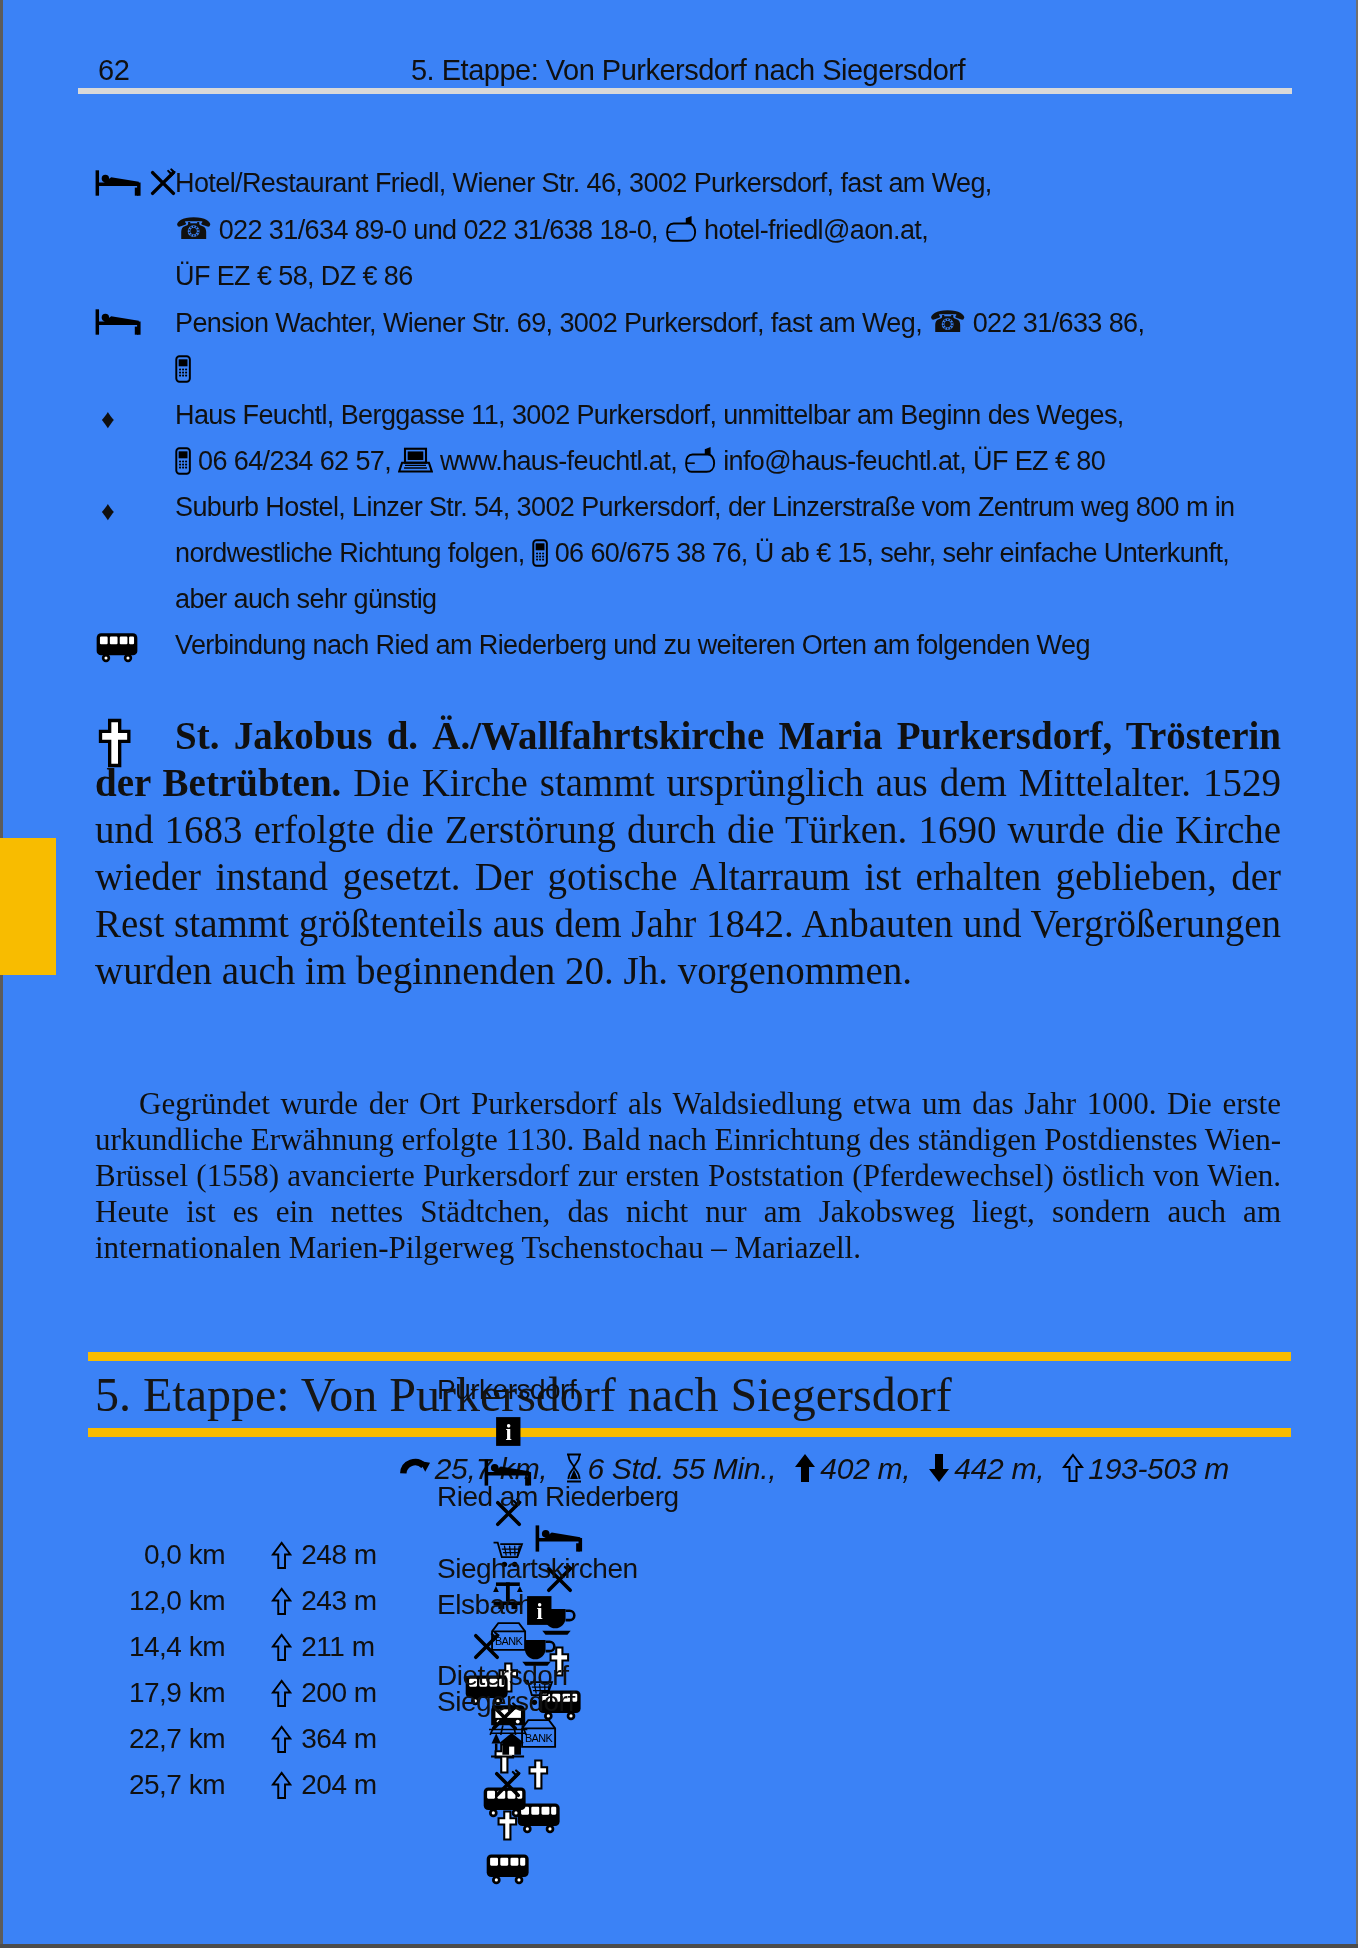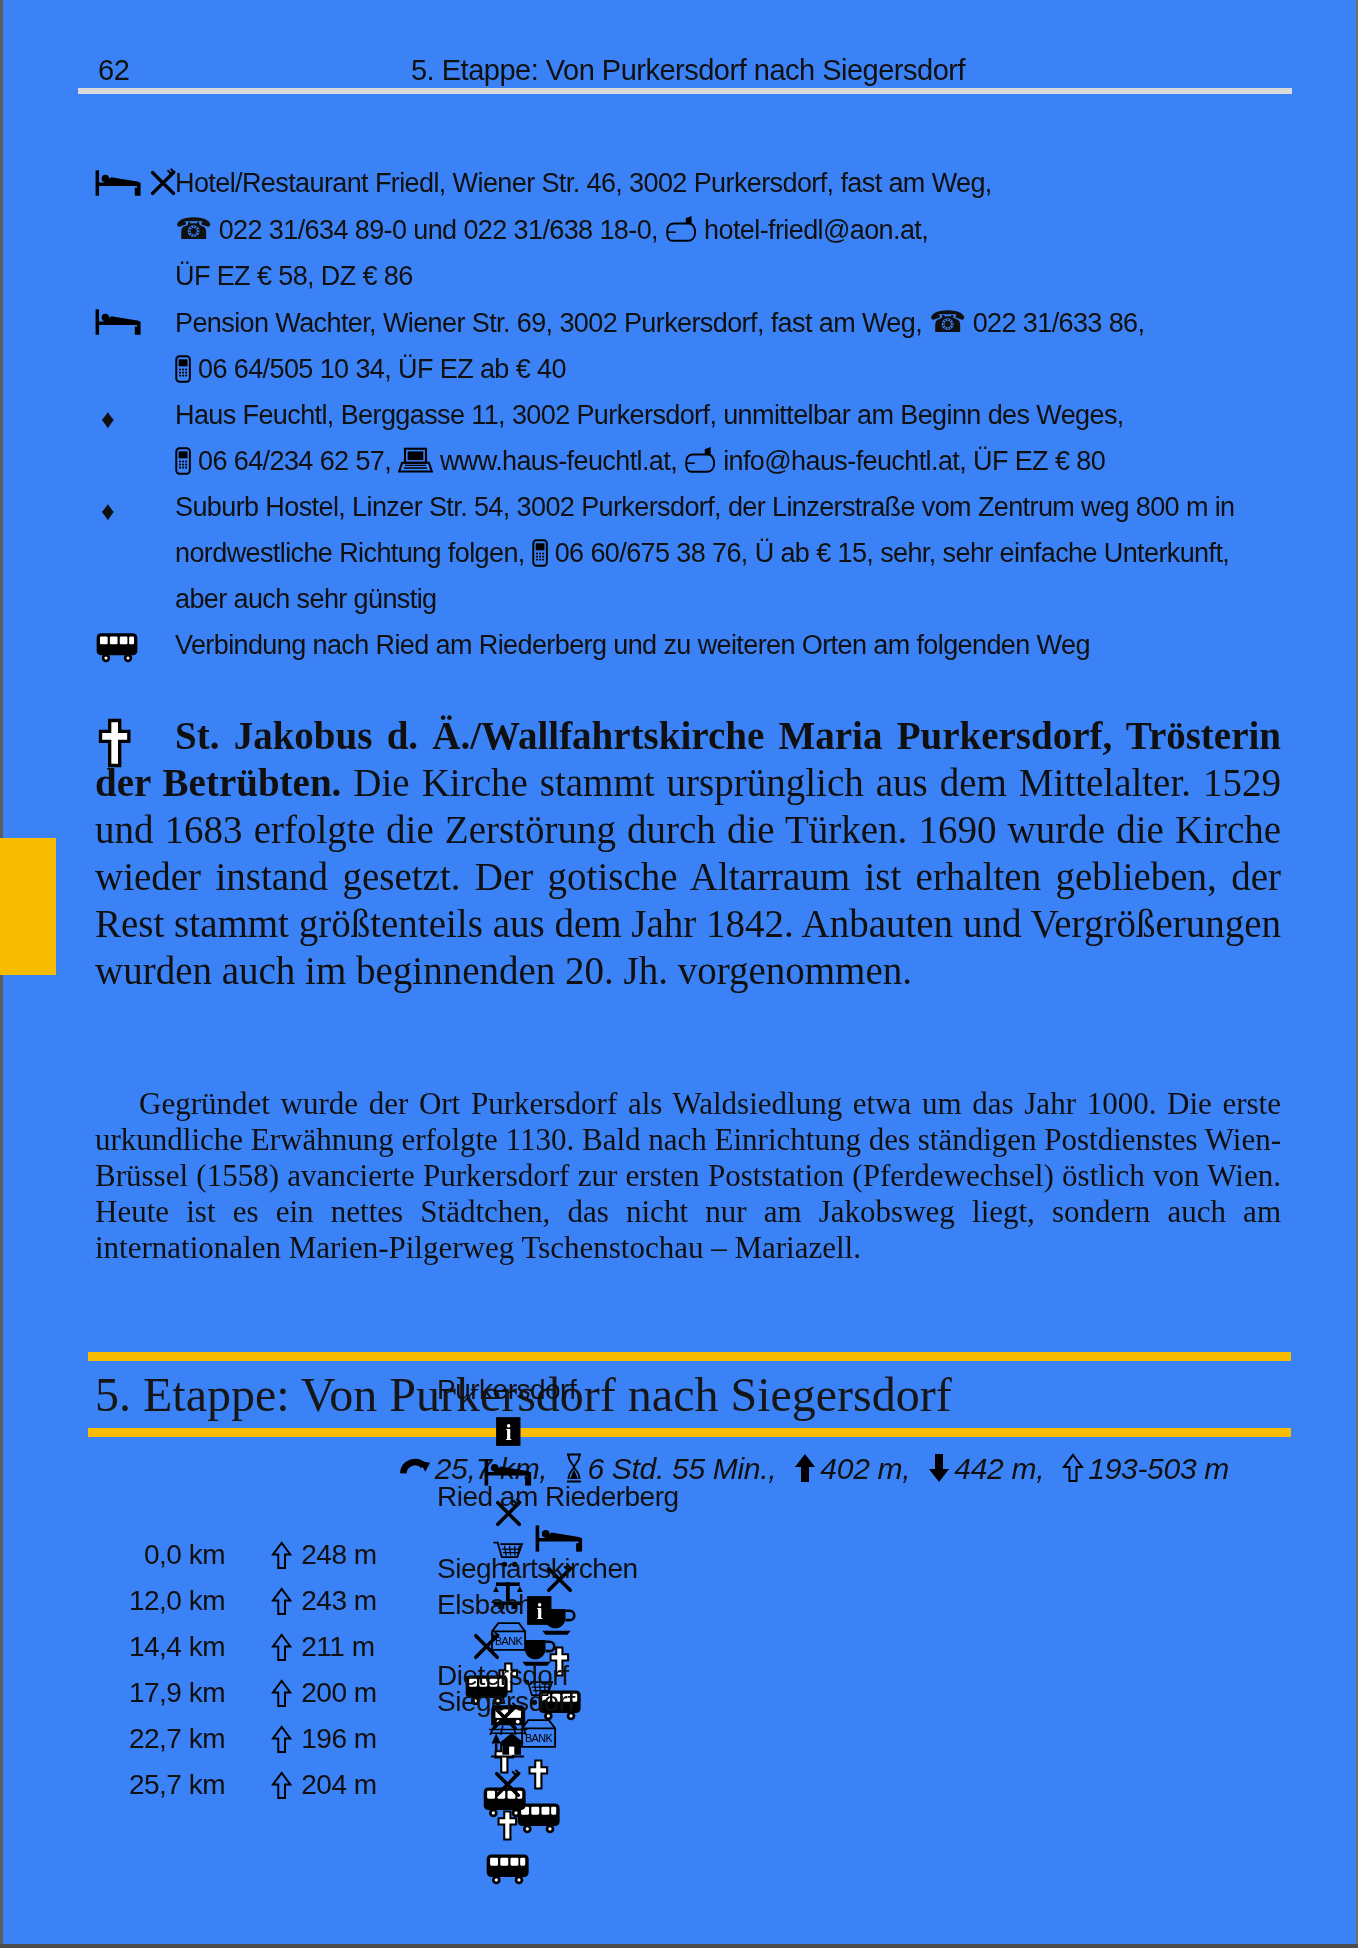--- a/index.html
+++ b/index.html
@@ -128,21 +128,21 @@
                 <circle cx="4.7" cy="13.5" r="1"></circle>
                 <circle cx="7.5" cy="13.5" r="1"></circle>
                 <circle cx="10.3" cy="13.5" r="1"></circle>
                 <circle cx="4.7" cy="16.3" r="1"></circle>
                 <circle cx="7.5" cy="16.3" r="1"></circle>
                 <circle cx="10.3" cy="16.3" r="1"></circle>
                 <circle cx="4.7" cy="19.1" r="1"></circle>
                 <circle cx="7.5" cy="19.1" r="1"></circle>
                 <circle cx="10.3" cy="19.1" r="1"></circle>
               </g>
-            </svg></span><span data-name="text-segment"> 06 64/505 10 34, ÜF EZ ab € 40</span></div>
+            </svg></span></div>
       </div>
       <div data-name="accommodation-entry" class="acc-row">
         <div data-name="entry-marker-icons" class="acc-icons">
           <span data-name="diamond-icon" class="icon glyph">♦</span>
         </div>
         <div data-name="entry-text" class="acc-text"><span data-name="text-segment">Haus Feuchtl, Berggasse 11, 3002 Purkersdorf, unmittelbar am Beginn des Weges,</span><br><span data-name="mobile-icon" class="icon"><svg viewBox="0 0 15 26" fill="none" stroke="#000">
               <rect x="1.2" y="1.2" width="12.6" height="23.6" rx="3" stroke-width="1.8"></rect>
               <rect x="3.4" y="4" width="8.2" height="6.5" fill="#000" stroke="none"></rect>
               <g fill="#000" stroke="none">
                 <circle cx="4.7" cy="13.5" r="1"></circle>
@@ -492,21 +492,21 @@
         </div>
       </div>
       <div data-name="waypoint-row" class="wp-row">
         <div data-name="waypoint-km" class="wp-km">22,7 km</div>
         <div data-name="waypoint-elevation" class="wp-elev">
           <span data-name="elevation-icon" class="icon">
             <svg viewBox="0 0 22 30" fill="none" stroke="#000" stroke-width="2">
               <path d="M11 2l9 12h-5.5v14h-7V14H2z"></path>
             </svg>
           </span>
-          <span data-name="waypoint-elevation-value">196 m</span>
+          <span data-name="waypoint-elevation-value">364 m</span>
         </div>
         <div data-name="waypoint-name-cell" class="wp-name-cell">
           <span data-name="waypoint-name" class="wp-name">Dietersdorf</span>
           <span data-name="restaurant-icon" class="icon">
             <svg viewBox="0 0 26 26">
               <g stroke="#000" stroke-width="3" stroke-linecap="round" fill="none">
                 <path d="M4 22L22 4"></path>
                 <path d="M4 4l18 18"></path>
               </g>
               <g stroke="#000" stroke-width="1.8" stroke-linecap="round" fill="none">

